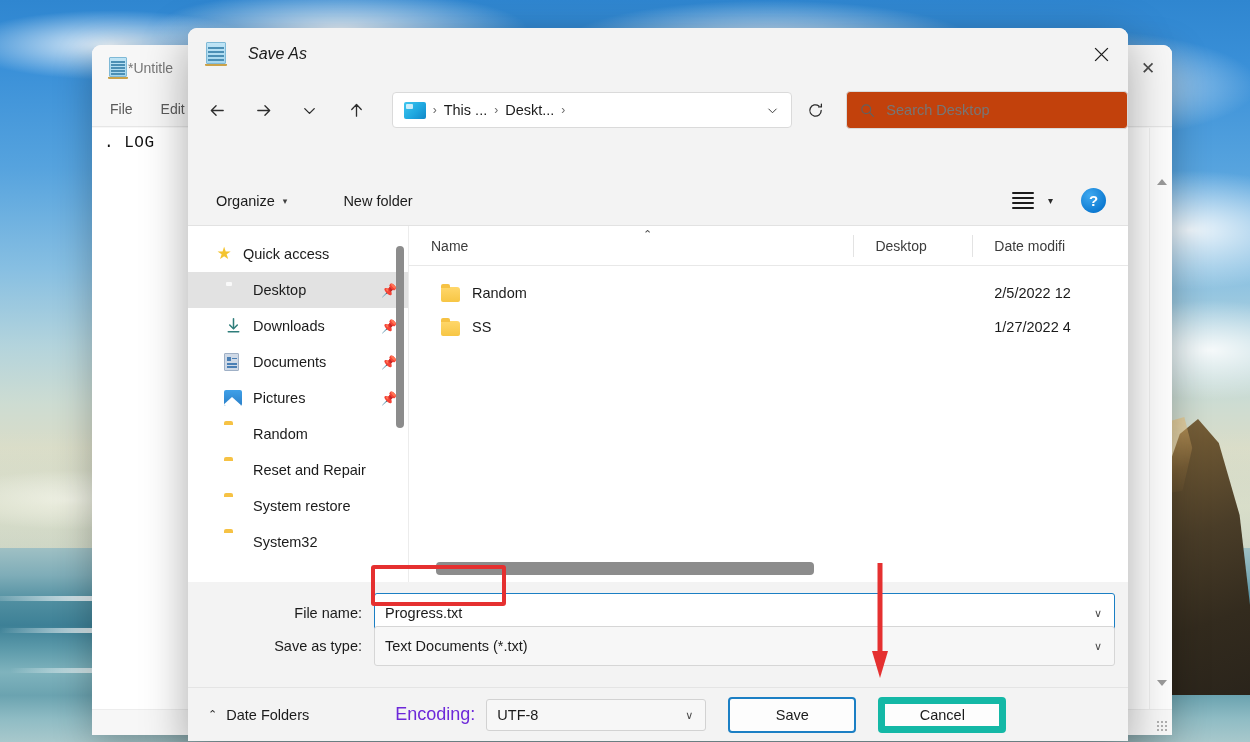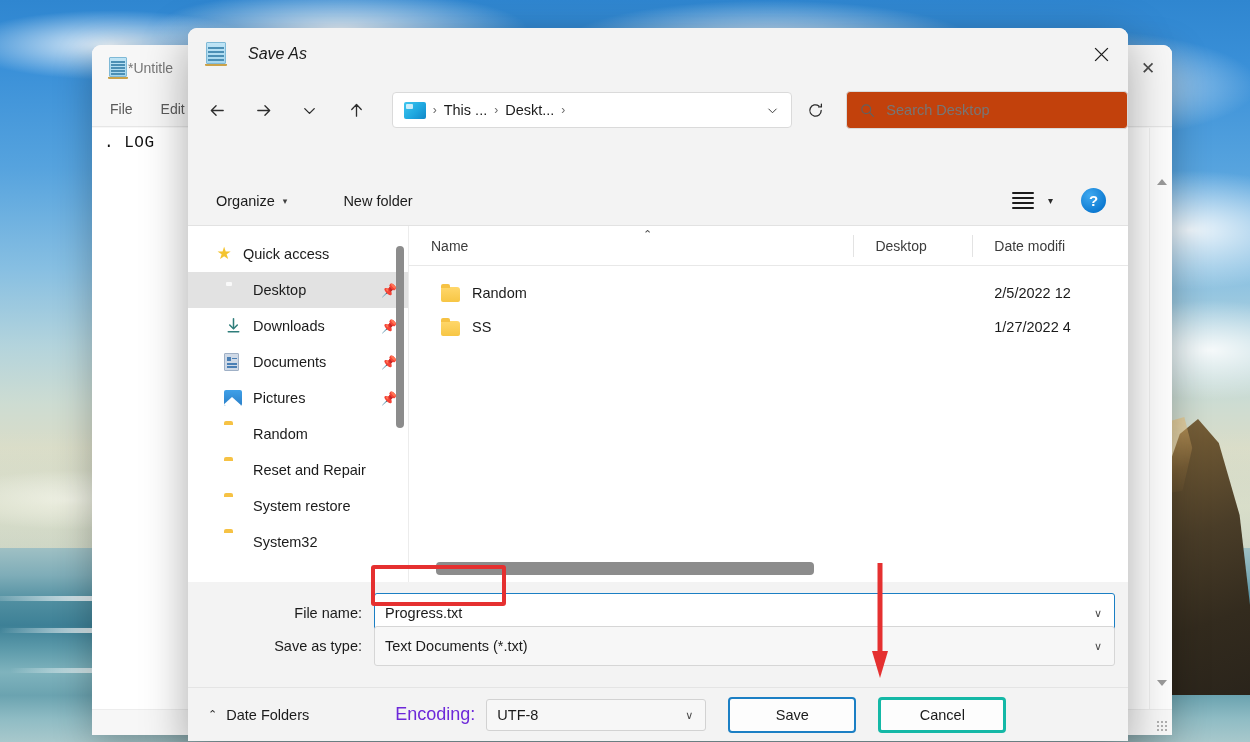--- a/index.html
+++ b/index.html
@@ -353,21 +353,21 @@
   }
   .hf-caret { font-size: 11px; color: #2b2b2b; }
   .enc-label { margin-left: 80px; font-size: 18px; color: #6d28d9; }
   .enc-combo {
     position: relative; margin-left: 11px; width: 220px; height: 32px;
     background: #f7f7f7; border: 1px solid #d2d2d2; border-radius: 3px;
     display: flex; align-items: center; padding-left: 10px; font-size: 14.5px;
   }
   .btn {
     height: 36px; border-radius: 4px; background: #fdfdfd;
-    border: 3px solid #14b8a6; display: flex; align-items: center;
+    border: 7px solid #14b8a6; display: flex; align-items: center;
     justify-content: center; font-size: 14.5px; color: #1b1b1b;
   }
   .btn.save { margin-left: 22px; width: 128px; border: 2px solid #1b7fc4; }
   .btn.cancel { margin-left: 22px; width: 128px; }
 
   
   .ann-rect {
     position: absolute; left: 371px; top: 565px; width: 135px; height: 41px;
     border: 4px solid #e53030; border-radius: 3px; pointer-events: none;
   }

